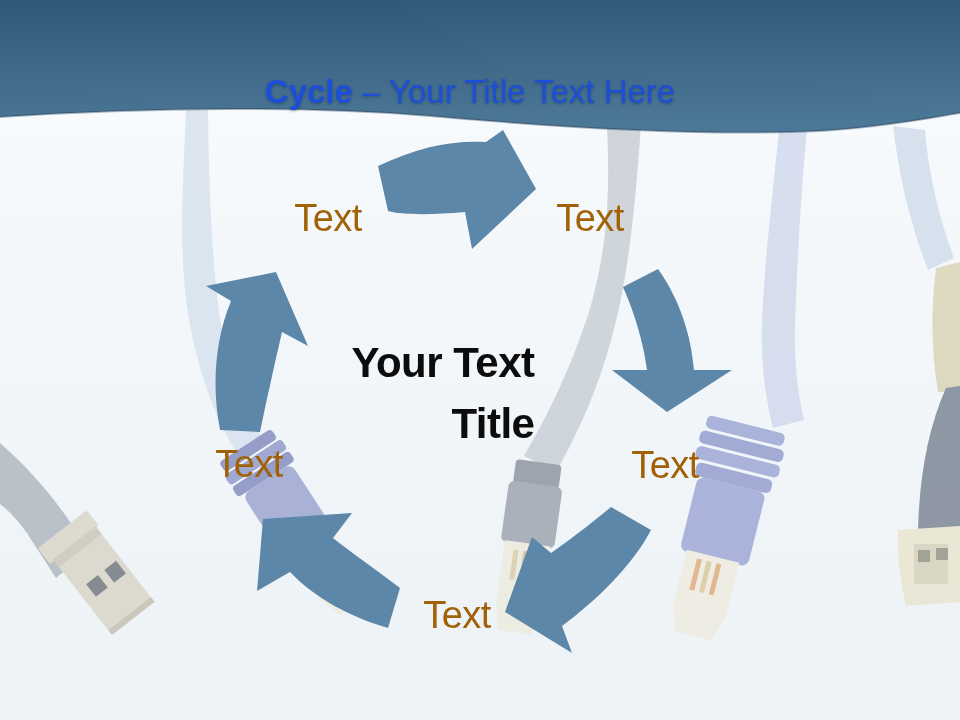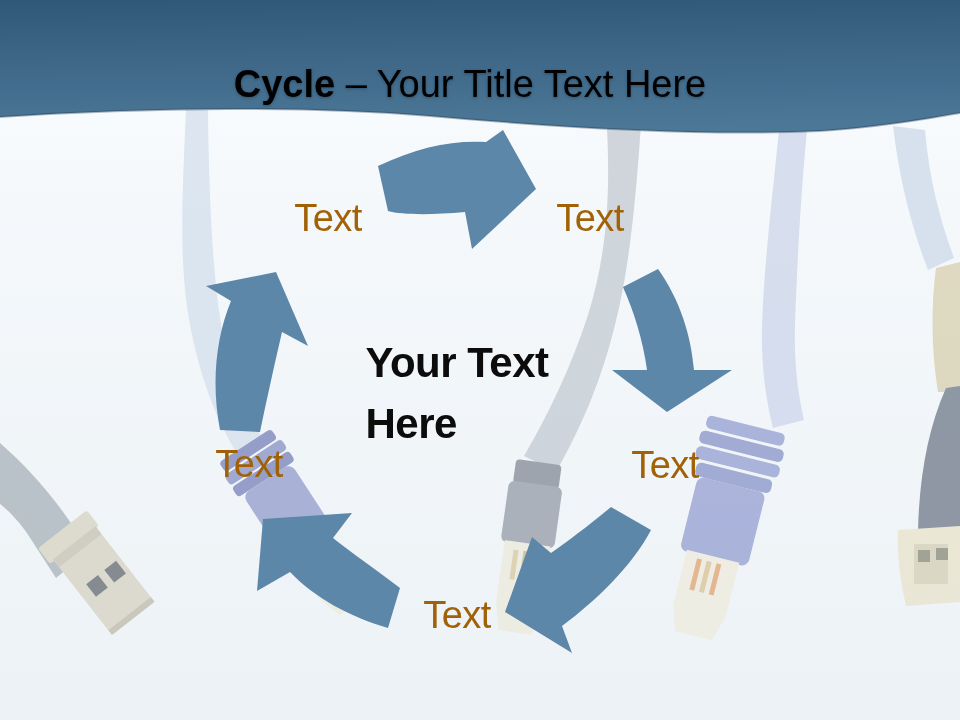--- a/index.html
+++ b/index.html
@@ -6,37 +6,37 @@
   body{
     width:960px;height:720px;position:relative;overflow:hidden;
     font-family:"Liberation Sans",sans-serif;
     background:linear-gradient(180deg,#fcfdfe 0%,#f4f8fb 30%,#edf2f6 100%);
   }
   .layer{position:absolute;top:0;left:0;}
   #cables{z-index:1;opacity:.8;}
   #banner{z-index:3;}
   #arrows{z-index:4;}
   #title{
-    position:absolute;z-index:6;left:470px;top:64px;transform:translateX(-50%);
-    font-size:38px;line-height:40px;color:#000000;white-space:nowrap;
+    position:absolute;z-index:6;left:470px;top:72px;transform:translateX(-50%);
+    font-size:33px;line-height:40px;color:#1d4ed8;white-space:nowrap;
     text-shadow:0 1px 3px rgba(10,30,50,.35);
   }
   #title .kw{font-weight:bold;}
   .step-label{
     position:absolute;z-index:5;transform:translate(-50%,-50%);
     font-size:38px;color:#a16207;white-space:nowrap;letter-spacing:-.5px;
   }
   #lbl-tl{left:328px;top:218px;}
   #lbl-tr{left:590px;top:218px;}
   #lbl-r {left:665px;top:465px;}
   #lbl-b {left:457px;top:615px;}
   #lbl-l {left:249px;top:464px;}
   #center-label{
-    position:absolute;z-index:5;left:457px;top:393px;transform:translate(-50%,-50%);
-    font-size:42px;font-weight:bold;line-height:61px;text-align:left;
+    position:absolute;z-index:5;left:443px;top:393px;transform:translate(-50%,-50%);
+    font-size:42px;font-weight:bold;line-height:61px;text-align:right;
     color:#0c0c0c;white-space:nowrap;letter-spacing:-.5px;
   }
 </style>
 </head>
 <body>
 
 <svg id="cables" class="layer" width="960" height="720" viewBox="0 0 960 720" aria-hidden="true">
 
   <g>
     <path d="M186,110 C182,200 178,270 192,335 C202,382 216,418 236,452 L262,438 C245,406 233,375 224,340 C212,282 209,190 208,110 Z" fill="#d6e1ee"></path>
@@ -130,14 +130,14 @@
 </svg>
 
 <div id="lbl-tl" class="step-label">Text</div>
 <div id="lbl-tr" class="step-label">Text</div>
 <div id="lbl-r" class="step-label">Text</div>
 <div id="lbl-b" class="step-label">Text</div>
 <div id="lbl-l" class="step-label">Text</div>
 
 <div id="center-label">
   <div>Your Text</div>
-  <div>Here</div>
+  <div>Title</div>
 </div>
 
 </body></html>

